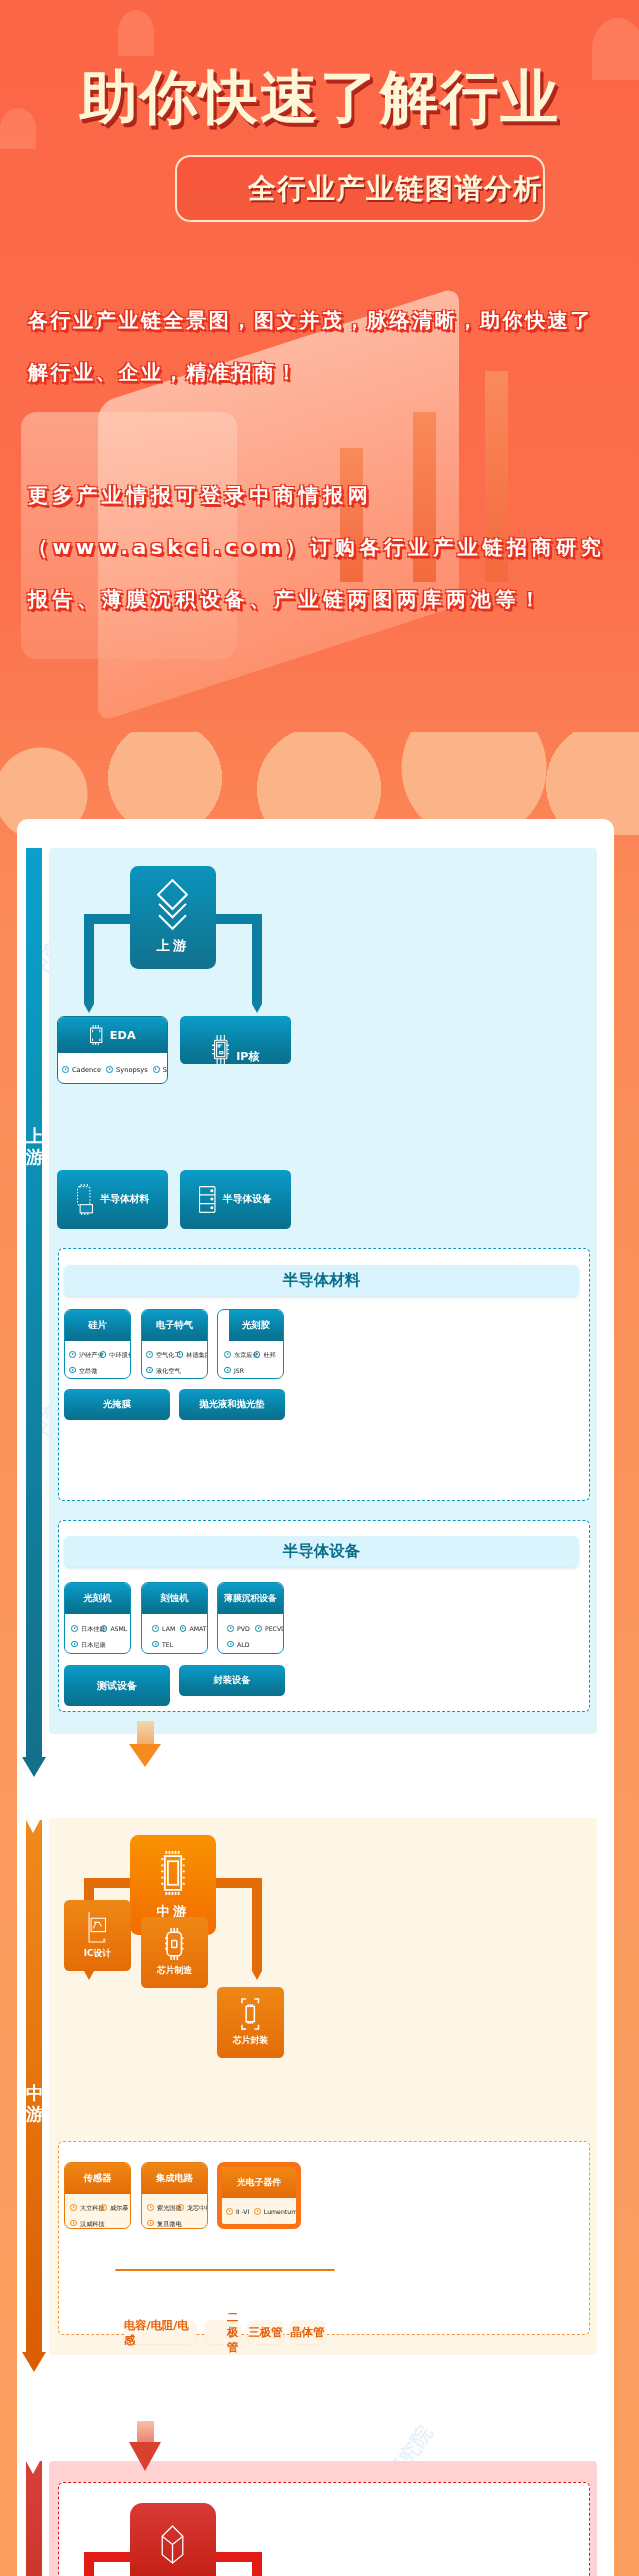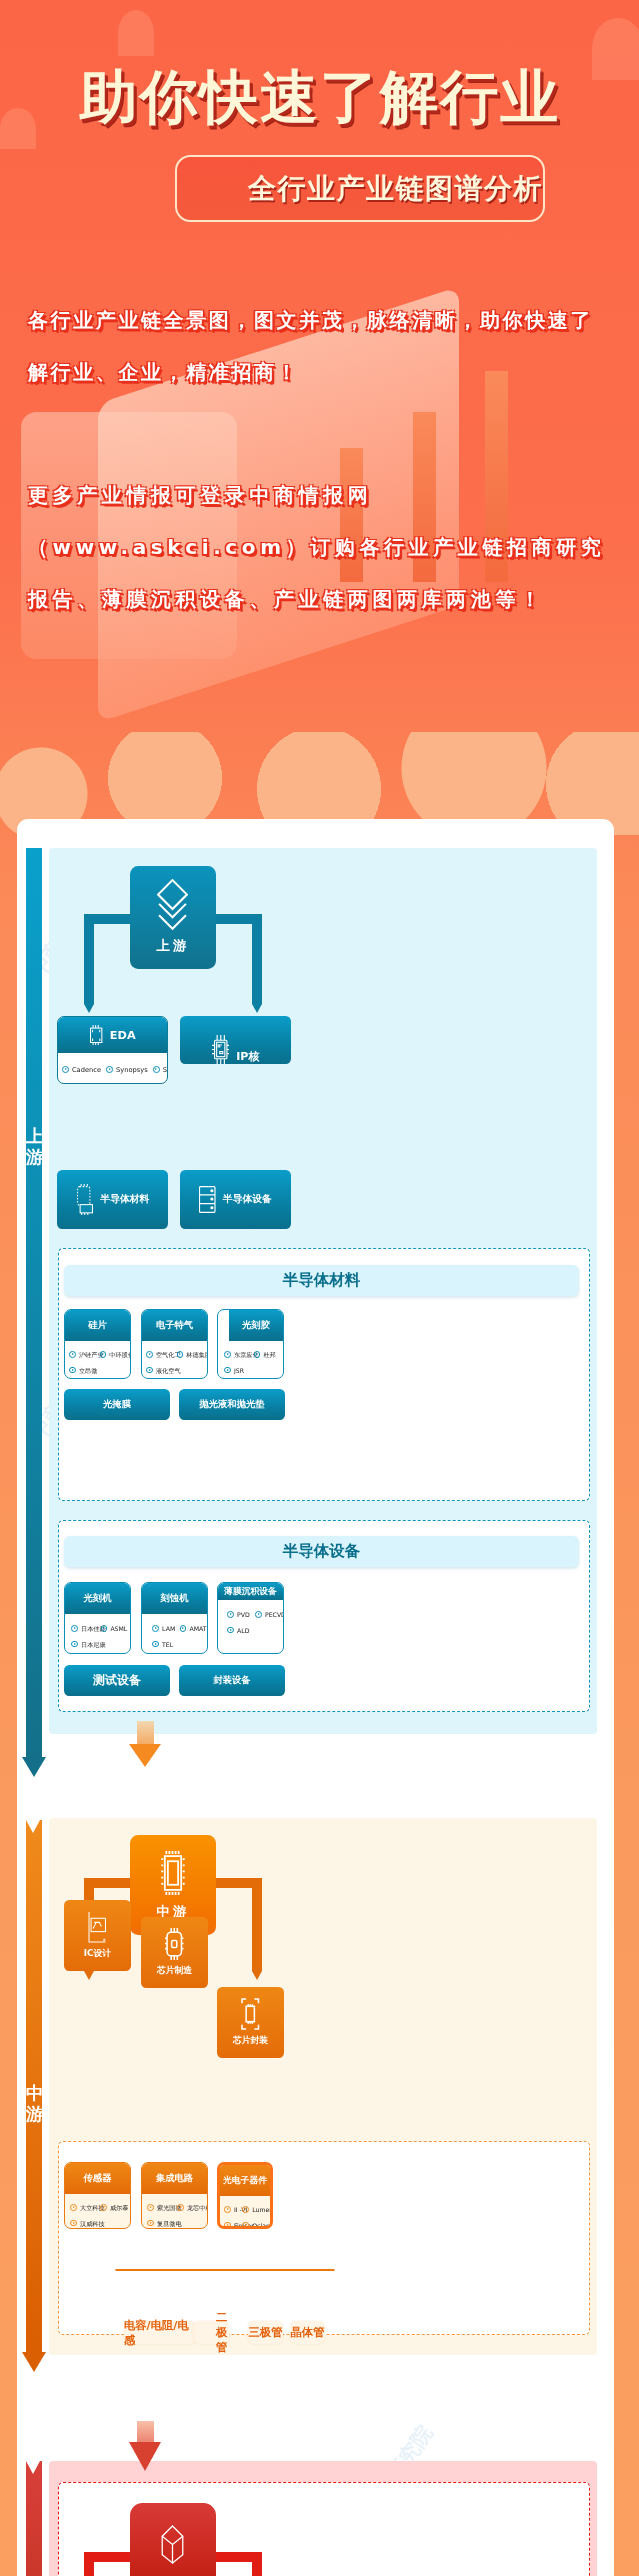--- a/index.html
+++ b/index.html
@@ -238,28 +238,28 @@
 </div>
 <div class="company-card" data-name="equipment-card-etching" style="left:141px;top:1582px;width:67px;height:72px;border:1px solid #0b8fb6;">
   <div class="head blue" data-name="card-title" style="height:31px;font-size:9.3px;">刻蚀机</div>
   <div class="body" data-name="company-list" style="padding:7.2px 0 0 10.3px;">
     <span class="item" style="font-size:6.2px;" data-name="company-item"><i class="bullet b-blue" data-name="bullet-icon"></i><span data-name="company-name">LAM</span></span>
     <span class="item" style="font-size:6.2px;" data-name="company-item"><i class="bullet b-blue" data-name="bullet-icon"></i><span data-name="company-name">AMAT</span></span>
     <span class="item" style="font-size:6.2px;" data-name="company-item"><i class="bullet b-blue" data-name="bullet-icon"></i><span data-name="company-name">TEL</span></span>
   </div>
 </div>
 <div class="company-card" data-name="equipment-card-deposition" style="left:217px;top:1582px;width:67px;height:72px;border:1px solid #0b8fb6;">
-  <div class="head blue" data-name="card-title" style="height:17px;font-size:8.8px;">薄膜沉积设备</div>
+  <div class="head blue" data-name="card-title" style="height:31px;font-size:8.8px;">薄膜沉积设备</div>
   <div class="body" data-name="company-list" style="padding:7.2px 0 0 9.3px;">
     <span class="item" style="font-size:6.2px;" data-name="company-item"><i class="bullet b-blue" data-name="bullet-icon"></i><span data-name="company-name">PVD</span></span>
     <span class="item" style="font-size:6.2px;" data-name="company-item"><i class="bullet b-blue" data-name="bullet-icon"></i><span data-name="company-name">PECVD</span></span>
     <span class="item" style="font-size:6.2px;" data-name="company-item"><i class="bullet b-blue" data-name="bullet-icon"></i><span data-name="company-name">ALD</span></span>
   </div>
 </div>
-<div class="box blue" data-name="test-equipment-tile" style="left:64px;top:1665px;width:106px;height:31px;font-size:12px;">测试设备</div>
+<div class="box blue" data-name="test-equipment-tile" style="left:64px;top:1665px;width:106px;height:41px;font-size:10px;">测试设备</div>
 <div class="box blue" data-name="packaging-equipment-tile" style="left:179px;top:1665px;width:106px;height:31px;font-size:9.3px;">封装设备</div>
 
 <div data-name="flow-arrow-orange" style="position:absolute;left:137px;top:1721px;width:16.5px;height:25px;background:linear-gradient(180deg,#f2d7b0,#f4a860);"></div>
 <div data-name="down-arrow-icon" style="position:absolute;left:129px;top:1744px;width:0;height:0;border-left:16.5px solid transparent;border-right:16.5px solid transparent;border-top:23px solid #f58a20;"></div>
 
 <div class="panel" data-name="midstream-panel" style="top:1818px;height:537px;background:#fdf6e6;"></div>
 
 <div class="box hub hub-orange" data-name="midstream-hub" style="left:130px;top:1835px;width:86px;height:100px;">
   <svg data-name="cpu-icon" width="24" height="44" viewBox="0 0 46 86" fill="none" stroke="#fff" stroke-width="3.5" style="position:absolute;top:15.5px;left:31px;">
     <rect x="7" y="10" width="32" height="66"></rect>
@@ -314,36 +314,36 @@
   </div>
 </div>
 <div class="company-card" data-name="midstream-card-ic" style="left:141px;top:2162px;width:67px;height:67px;border:1px solid #ea7a10;background:#fff6e6;">
   <div class="head orange" data-name="card-title" style="height:31px;font-size:9.3px;">集成电路</div>
   <div class="body" data-name="company-list" style="padding:6.2px 0 0 5.2px;">
     <span class="item" style="font-size:6.2px;" data-name="company-item"><i class="bullet b-orange" data-name="bullet-icon"></i><span data-name="company-name">紫光国微</span></span>
     <span class="item" style="font-size:6.2px;" data-name="company-item"><i class="bullet b-orange" data-name="bullet-icon"></i><span data-name="company-name">龙芯中科</span></span>
     <span class="item" style="font-size:6.2px;" data-name="company-item"><i class="bullet b-orange" data-name="bullet-icon"></i><span data-name="company-name">复旦微电</span></span>
   </div>
 </div>
-<div class="company-card" data-name="midstream-card-optoelectronic" style="left:217px;top:2162px;width:56px;height:67px;border:3px solid #f97316;background:#fff6e6;">
+<div class="company-card" data-name="midstream-card-optoelectronic" style="left:217px;top:2162px;width:84px;height:67px;border:5px solid #f97316;background:#fff6e6;">
   <div class="head orange" data-name="card-title" style="height:31px;font-size:8.8px;">光电子器件</div>
   <div class="body" data-name="company-list" style="padding:6.2px 0 0 4.1px;">
     <span class="item" style="font-size:6.2px;width:40%;" data-name="company-item"><i class="bullet b-orange" data-name="bullet-icon"></i><span data-name="company-name">II -VI</span></span>
     <span class="item" style="font-size:6.2px;width:60%;" data-name="company-item"><i class="bullet b-orange" data-name="bullet-icon"></i><span data-name="company-name">Lumentum</span></span>
     <span class="item" style="font-size:6.2px;width:40%;" data-name="company-item"><i class="bullet b-orange" data-name="bullet-icon"></i><span data-name="company-name">Finisar</span></span>
     <span class="item" style="font-size:6.2px;width:60%;" data-name="company-item"><i class="bullet b-orange" data-name="bullet-icon"></i><span data-name="company-name">Oclaro</span></span>
   </div>
 </div>
 
 <div class="company-card" data-name="discrete-devices-card" style="left:64px;top:2269px;width:221px;height:54px;border:1px solid #ea7a10;">
   <div class="head orange" data-name="card-title" style="height:39px;font-size:9.3px;">半导体分立器件</div>
 </div>
 <div data-name="discrete-types-row">
   <div class="pill" data-name="discrete-type-pill" style="left:124px;top:2321px;width:72px;height:23px;">电容/电阻/电感</div>
-  <div class="pill" data-name="discrete-type-pill" style="left:194px;top:2321px;width:35px;height:23px;padding-left:22px;">二极管</div>
+  <div class="pill" data-name="discrete-type-pill" style="left:205px;top:2321px;width:35px;height:23px;padding-left:22px;">二极管</div>
   <div class="pill" data-name="discrete-type-pill" style="left:248px;top:2321px;width:35px;height:23px;">三极管</div>
   <div class="pill" data-name="discrete-type-pill" style="left:290px;top:2321px;width:35px;height:23px;">晶体管</div>
 </div>
 
 <style>
   
   [data-name="discrete-devices-card"] { left:115px !important; top:2269px !important; width:220px !important; height:0 !important; }
 </style>
 
 <div class="panel" data-name="downstream-panel" style="top:2461px;height:440px;background:#ffd3d3;"></div>

